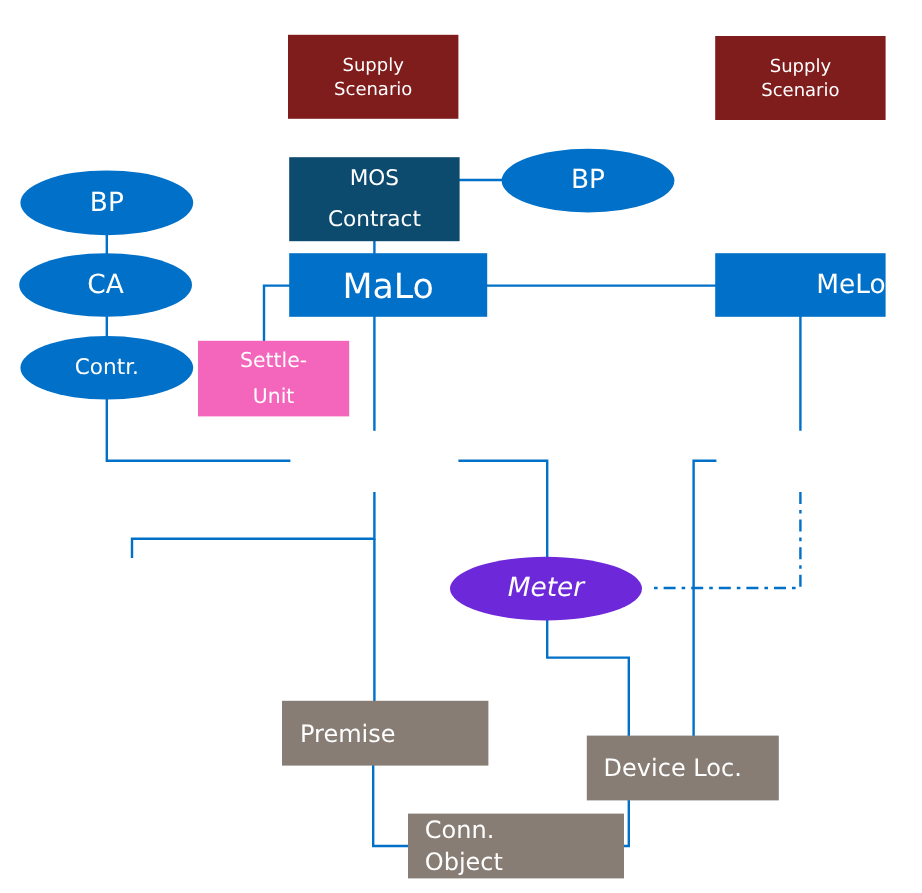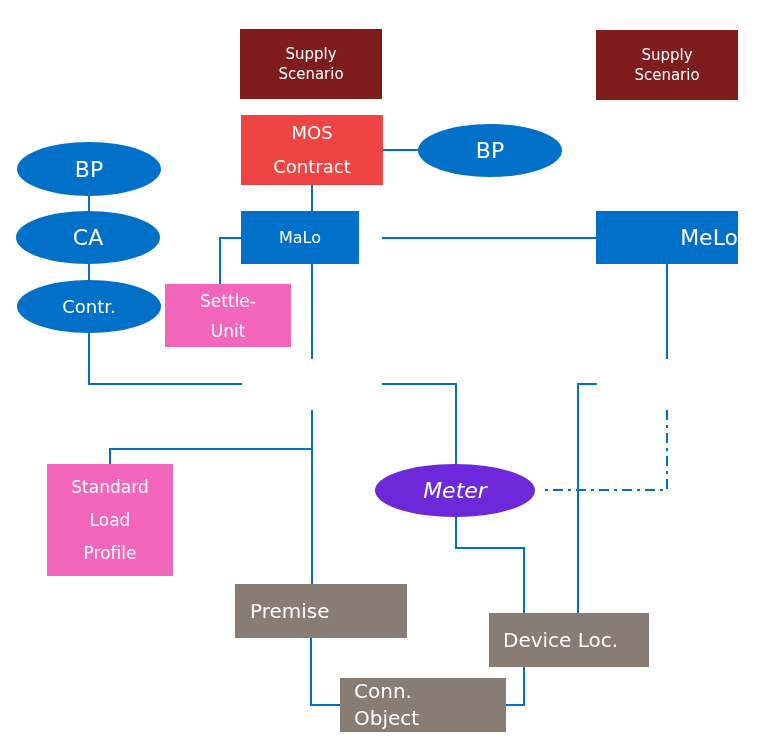--- a/index.html
+++ b/index.html
@@ -5,21 +5,21 @@
   html, body { margin: 0; padding: 0; background: #ffffff; }
   body { width: 768px; height: 744px; position: relative; overflow: hidden;
          font-family: "DejaVu Sans", sans-serif; }
   #canvas { position: absolute; left: 0; top: 0; width: 768px; height: 744px; }
   .node { position: absolute; display: flex; align-items: center; justify-content: center;
           color: #ffffff; text-align: center; box-sizing: border-box; }
   .node span { white-space: pre-line; }
   .ellipse { border-radius: 50%; }
   .blue { background: #0070c8; }
   .green { background: #7f1d1d; }
-  .purple { background: #ef4444; }
+  .purple { background: #0c4a6e; margin-top: 16px; }
   .pink { background: #f466bc; }
   .orange { background: #6d28d9; font-style: italic; }
   .grey { background: #877d75; }
   .left-text { justify-content: flex-start; padding-left: 14px; text-align: left; }
   svg line, svg polyline { fill: none; stroke: #0070c8; stroke-width: 2; }
 </style>
 </head>
 <body>
 
 <div id="canvas">
@@ -84,50 +84,45 @@
   </div>
 
   <div class="node blue ellipse" style="left:17px;top:280px;width:144px;height:53px;font-size:18px;">
     <span>Contr.</span>
   </div>
 
   <div class="node blue ellipse" style="left:16px;top:211px;width:144px;height:53px;font-size:22px;">
     <span>CA</span>
   </div>
 
-  <div class="node blue" style="left:241px;top:211px;width:118px;height:53px;font-size:16px;">
+  <div class="node blue" style="left:241px;top:211px;width:165px;height:53px;font-size:29px;">
     <span>MaLo</span>
   </div>
 
   <div class="node blue" style="left:596px;top:211px;width:142px;height:53px;font-size:22px;justify-content:flex-end;">
     <span>MeLo</span>
   </div>
 
   <div class="node pink" style="left:165px;top:284px;width:126px;height:63px;font-size:17px;line-height:30px;">
     <span>Settle-
 Unit</span>
   </div>
 
 
 
-  <div class="node pink" style="left:47px;top:464px;width:126px;height:112px;font-size:17px;line-height:33px;">
-    <span>Standard
-Load
-Profile</span>
-  </div>
 
   <div class="node orange ellipse" style="left:375px;top:464px;width:160px;height:53px;font-size:22px;">
     <span>Meter</span>
   </div>
 
   <div class="node grey left-text" style="left:235px;top:584px;width:172px;height:54px;font-size:20px;padding-left:15px;">
     <span>Premise</span>
   </div>
 
   <div class="node grey left-text" style="left:445px;top:613px;width:160px;height:54px;font-size:20px;padding-left:14px;margin-left:44px;">
     <span>Device Loc.</span>
   </div>
 
-  <div class="node grey left-text" style="left:340px;top:678px;width:166px;height:54px;font-size:20px;line-height:27px;padding-left:14px;">
+  <div class="node grey left-text" style="left:340px;top:678px;width:180px;height:54px;font-size:20px;line-height:27px;padding-left:14px;">
     <span>Conn.
 Object</span>
   </div>
 </div>
 
 </body></html>

